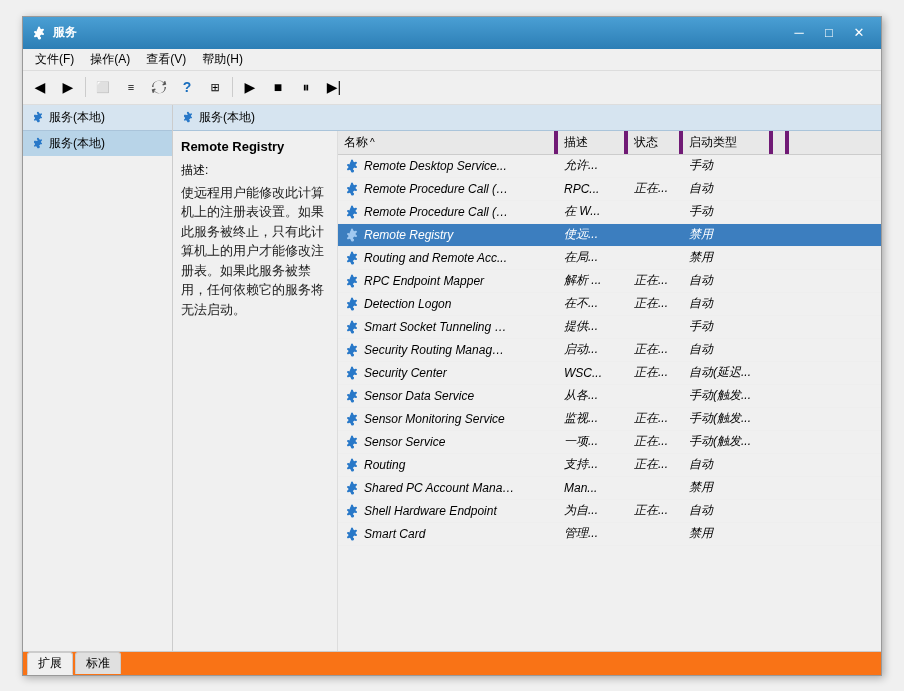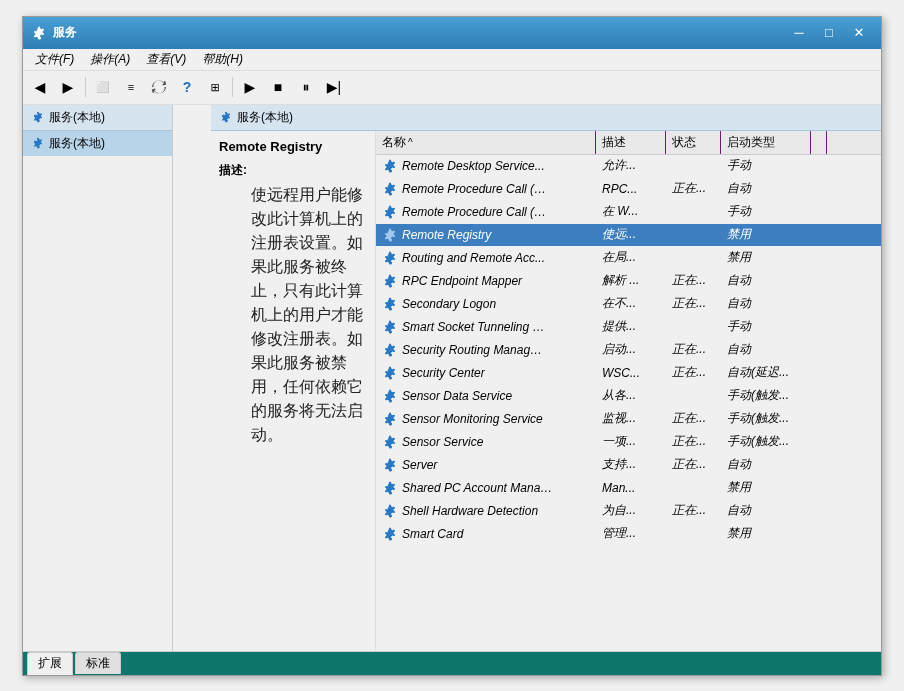--- a/index.html
+++ b/index.html
@@ -67,21 +67,20 @@
 
     
     .menu-bar {
       height: 22px;
       background: #f0f0f0;
       display: flex;
       align-items: center;
       padding: 0 4px;
       border-bottom: 1px solid #ddd;
       flex-shrink: 0;
-      font-style: italic;
     }
     .menu-item {
       padding: 2px 8px;
       cursor: pointer;
       font-size: 12px;
       border-radius: 2px;
     }
 
     
     .toolbar {
@@ -111,21 +110,20 @@
       height: 20px;
       background: #ccc;
       margin: 0 2px;
     }
 
     
     .main-content {
       display: flex;
       flex: 1;
       overflow: hidden;
-      gap: 38px;
     }
 
     
     .left-panel {
       width: 150px;
       background: #f0f0f0;
       border-right: 1px solid #ccc;
       display: flex;
       flex-direction: column;
       flex-shrink: 0;
@@ -183,28 +181,27 @@
       flex-shrink: 0;
       overflow-y: auto;
     }
     .desc-title {
       font-size: 13px;
       font-weight: bold;
       margin-bottom: 8px;
     }
     .desc-label {
       font-size: 12px;
-      font-weight: bold;
+      font-weight: normal;
       margin-bottom: 4px;
     }
     .desc-text {
-      font-size: 16px;
+      font-size: 13px;
       line-height: 1.5;
       color: #222;
-      margin-left: 32px;
     }
 
     
     .service-list {
       flex: 1;
       overflow-y: auto;
       overflow-x: hidden;
     }
 
     .list-header {
@@ -213,21 +210,21 @@
       background: #e8e8e8;
       border-bottom: 1px solid #ccc;
       position: sticky;
       top: 0;
       z-index: 10;
       flex-shrink: 0;
     }
     .list-header-cell {
       padding: 3px 6px;
       font-size: 12px;
-      border-right: 1px solid #701a75;
+      border-right: 4px solid #701a75;
       cursor: pointer;
       white-space: nowrap;
       overflow: hidden;
       display: flex;
       align-items: center;
       gap: 2px;
     }
 
     .list-row {
       display: grid;
@@ -251,21 +248,21 @@
     }
 
     
     .service-list::-webkit-scrollbar { width: 14px; }
     .service-list::-webkit-scrollbar-track { background: #f0f0f0; }
     .service-list::-webkit-scrollbar-thumb { background: #aaa; border: 2px solid #f0f0f0; border-radius: 2px; }
 
     
     .status-bar {
       height: 24px;
-      background: #0f766e;
+      background: #f97316;
       border-top: 1px solid #ccc;
       display: flex;
       align-items: center;
       padding: 0 4px;
       flex-shrink: 0;
     }
     .tab-btn {
       padding: 2px 10px;
       background: #e0e0e0;
       border: 1px solid #ccc;
@@ -459,21 +456,21 @@
                 <div class="list-cell">正在...</div>
                 <div class="list-cell">自动</div>
                 <div class="list-cell"></div>
               </div>
               <div class="list-row">
                 <div class="list-cell">
                   <svg width="16" height="16" viewBox="0 0 16 16" style="flex-shrink: 0;">
                     <circle cx="8" cy="8" r="2.5" fill="#2878c8"></circle>
                     <path d="M8 1.5a1 1 0 01.97.757l.3 1.2a5.5 5.5 0 011.18.685l1.18-.393a1 1 0 011.214.44 1 1 0 01-.22 1.28l-.96.72a5.5 5.5 0 010 1.37l.96.72a1 1 0 01.22 1.28 1 1 0 01-1.214.44l-1.18-.393a5.5 5.5 0 01-1.18.685l-.3 1.2A1 1 0 018 14.5a1 1 0 01-.97-.757l-.3-1.2a5.5 5.5 0 01-1.18-.685l-1.18.393a1 1 0 01-1.214-.44 1 1 0 01.22-1.28l.96-.72a5.5 5.5 0 010-1.37l-.96-.72a1 1 0 01-.22-1.28 1 1 0 011.214-.44l1.18.393A5.5 5.5 0 016.73 3.457l.3-1.2A1 1 0 018 1.5z" fill="#2878c8" fill-rule="evenodd"></path>
                   </svg>
-                  <span>Secondary Logon</span>
+                  <span>Detection Logon</span>
                 </div>
                 <div class="list-cell">在不...</div>
                 <div class="list-cell">正在...</div>
                 <div class="list-cell">自动</div>
                 <div class="list-cell"></div>
               </div>
               <div class="list-row">
                 <div class="list-cell">
                   <svg width="16" height="16" viewBox="0 0 16 16" style="flex-shrink: 0;">
                     <circle cx="8" cy="8" r="2.5" fill="#2878c8"></circle>
@@ -550,21 +547,21 @@
                 <div class="list-cell">正在...</div>
                 <div class="list-cell">手动(触发...</div>
                 <div class="list-cell"></div>
               </div>
               <div class="list-row">
                 <div class="list-cell">
                   <svg width="16" height="16" viewBox="0 0 16 16" style="flex-shrink: 0;">
                     <circle cx="8" cy="8" r="2.5" fill="#2878c8"></circle>
                     <path d="M8 1.5a1 1 0 01.97.757l.3 1.2a5.5 5.5 0 011.18.685l1.18-.393a1 1 0 011.214.44 1 1 0 01-.22 1.28l-.96.72a5.5 5.5 0 010 1.37l.96.72a1 1 0 01.22 1.28 1 1 0 01-1.214.44l-1.18-.393a5.5 5.5 0 01-1.18.685l-.3 1.2A1 1 0 018 14.5a1 1 0 01-.97-.757l-.3-1.2a5.5 5.5 0 01-1.18-.685l-1.18.393a1 1 0 01-1.214-.44 1 1 0 01.22-1.28l.96-.72a5.5 5.5 0 010-1.37l-.96-.72a1 1 0 01-.22-1.28 1 1 0 011.214-.44l1.18.393A5.5 5.5 0 016.73 3.457l.3-1.2A1 1 0 018 1.5z" fill="#2878c8" fill-rule="evenodd"></path>
                   </svg>
-                  <span>Server</span>
+                  <span>Routing</span>
                 </div>
                 <div class="list-cell">支持...</div>
                 <div class="list-cell">正在...</div>
                 <div class="list-cell">自动</div>
                 <div class="list-cell"></div>
               </div>
               <div class="list-row">
                 <div class="list-cell">
                   <svg width="16" height="16" viewBox="0 0 16 16" style="flex-shrink: 0;">
                     <circle cx="8" cy="8" r="2.5" fill="#2878c8"></circle>
@@ -576,21 +573,21 @@
                 <div class="list-cell"></div>
                 <div class="list-cell">禁用</div>
                 <div class="list-cell"></div>
               </div>
               <div class="list-row">
                 <div class="list-cell">
                   <svg width="16" height="16" viewBox="0 0 16 16" style="flex-shrink: 0;">
                     <circle cx="8" cy="8" r="2.5" fill="#2878c8"></circle>
                     <path d="M8 1.5a1 1 0 01.97.757l.3 1.2a5.5 5.5 0 011.18.685l1.18-.393a1 1 0 011.214.44 1 1 0 01-.22 1.28l-.96.72a5.5 5.5 0 010 1.37l.96.72a1 1 0 01.22 1.28 1 1 0 01-1.214.44l-1.18-.393a5.5 5.5 0 01-1.18.685l-.3 1.2A1 1 0 018 14.5a1 1 0 01-.97-.757l-.3-1.2a5.5 5.5 0 01-1.18-.685l-1.18.393a1 1 0 01-1.214-.44 1 1 0 01.22-1.28l.96-.72a5.5 5.5 0 010-1.37l-.96-.72a1 1 0 01-.22-1.28 1 1 0 011.214-.44l1.18.393A5.5 5.5 0 016.73 3.457l.3-1.2A1 1 0 018 1.5z" fill="#2878c8" fill-rule="evenodd"></path>
                   </svg>
-                  <span>Shell Hardware Detection</span>
+                  <span>Shell Hardware Endpoint</span>
                 </div>
                 <div class="list-cell">为自...</div>
                 <div class="list-cell">正在...</div>
                 <div class="list-cell">自动</div>
                 <div class="list-cell"></div>
               </div>
               <div class="list-row">
                 <div class="list-cell">
                   <svg width="16" height="16" viewBox="0 0 16 16" style="flex-shrink: 0;">
                     <circle cx="8" cy="8" r="2.5" fill="#2878c8"></circle>

